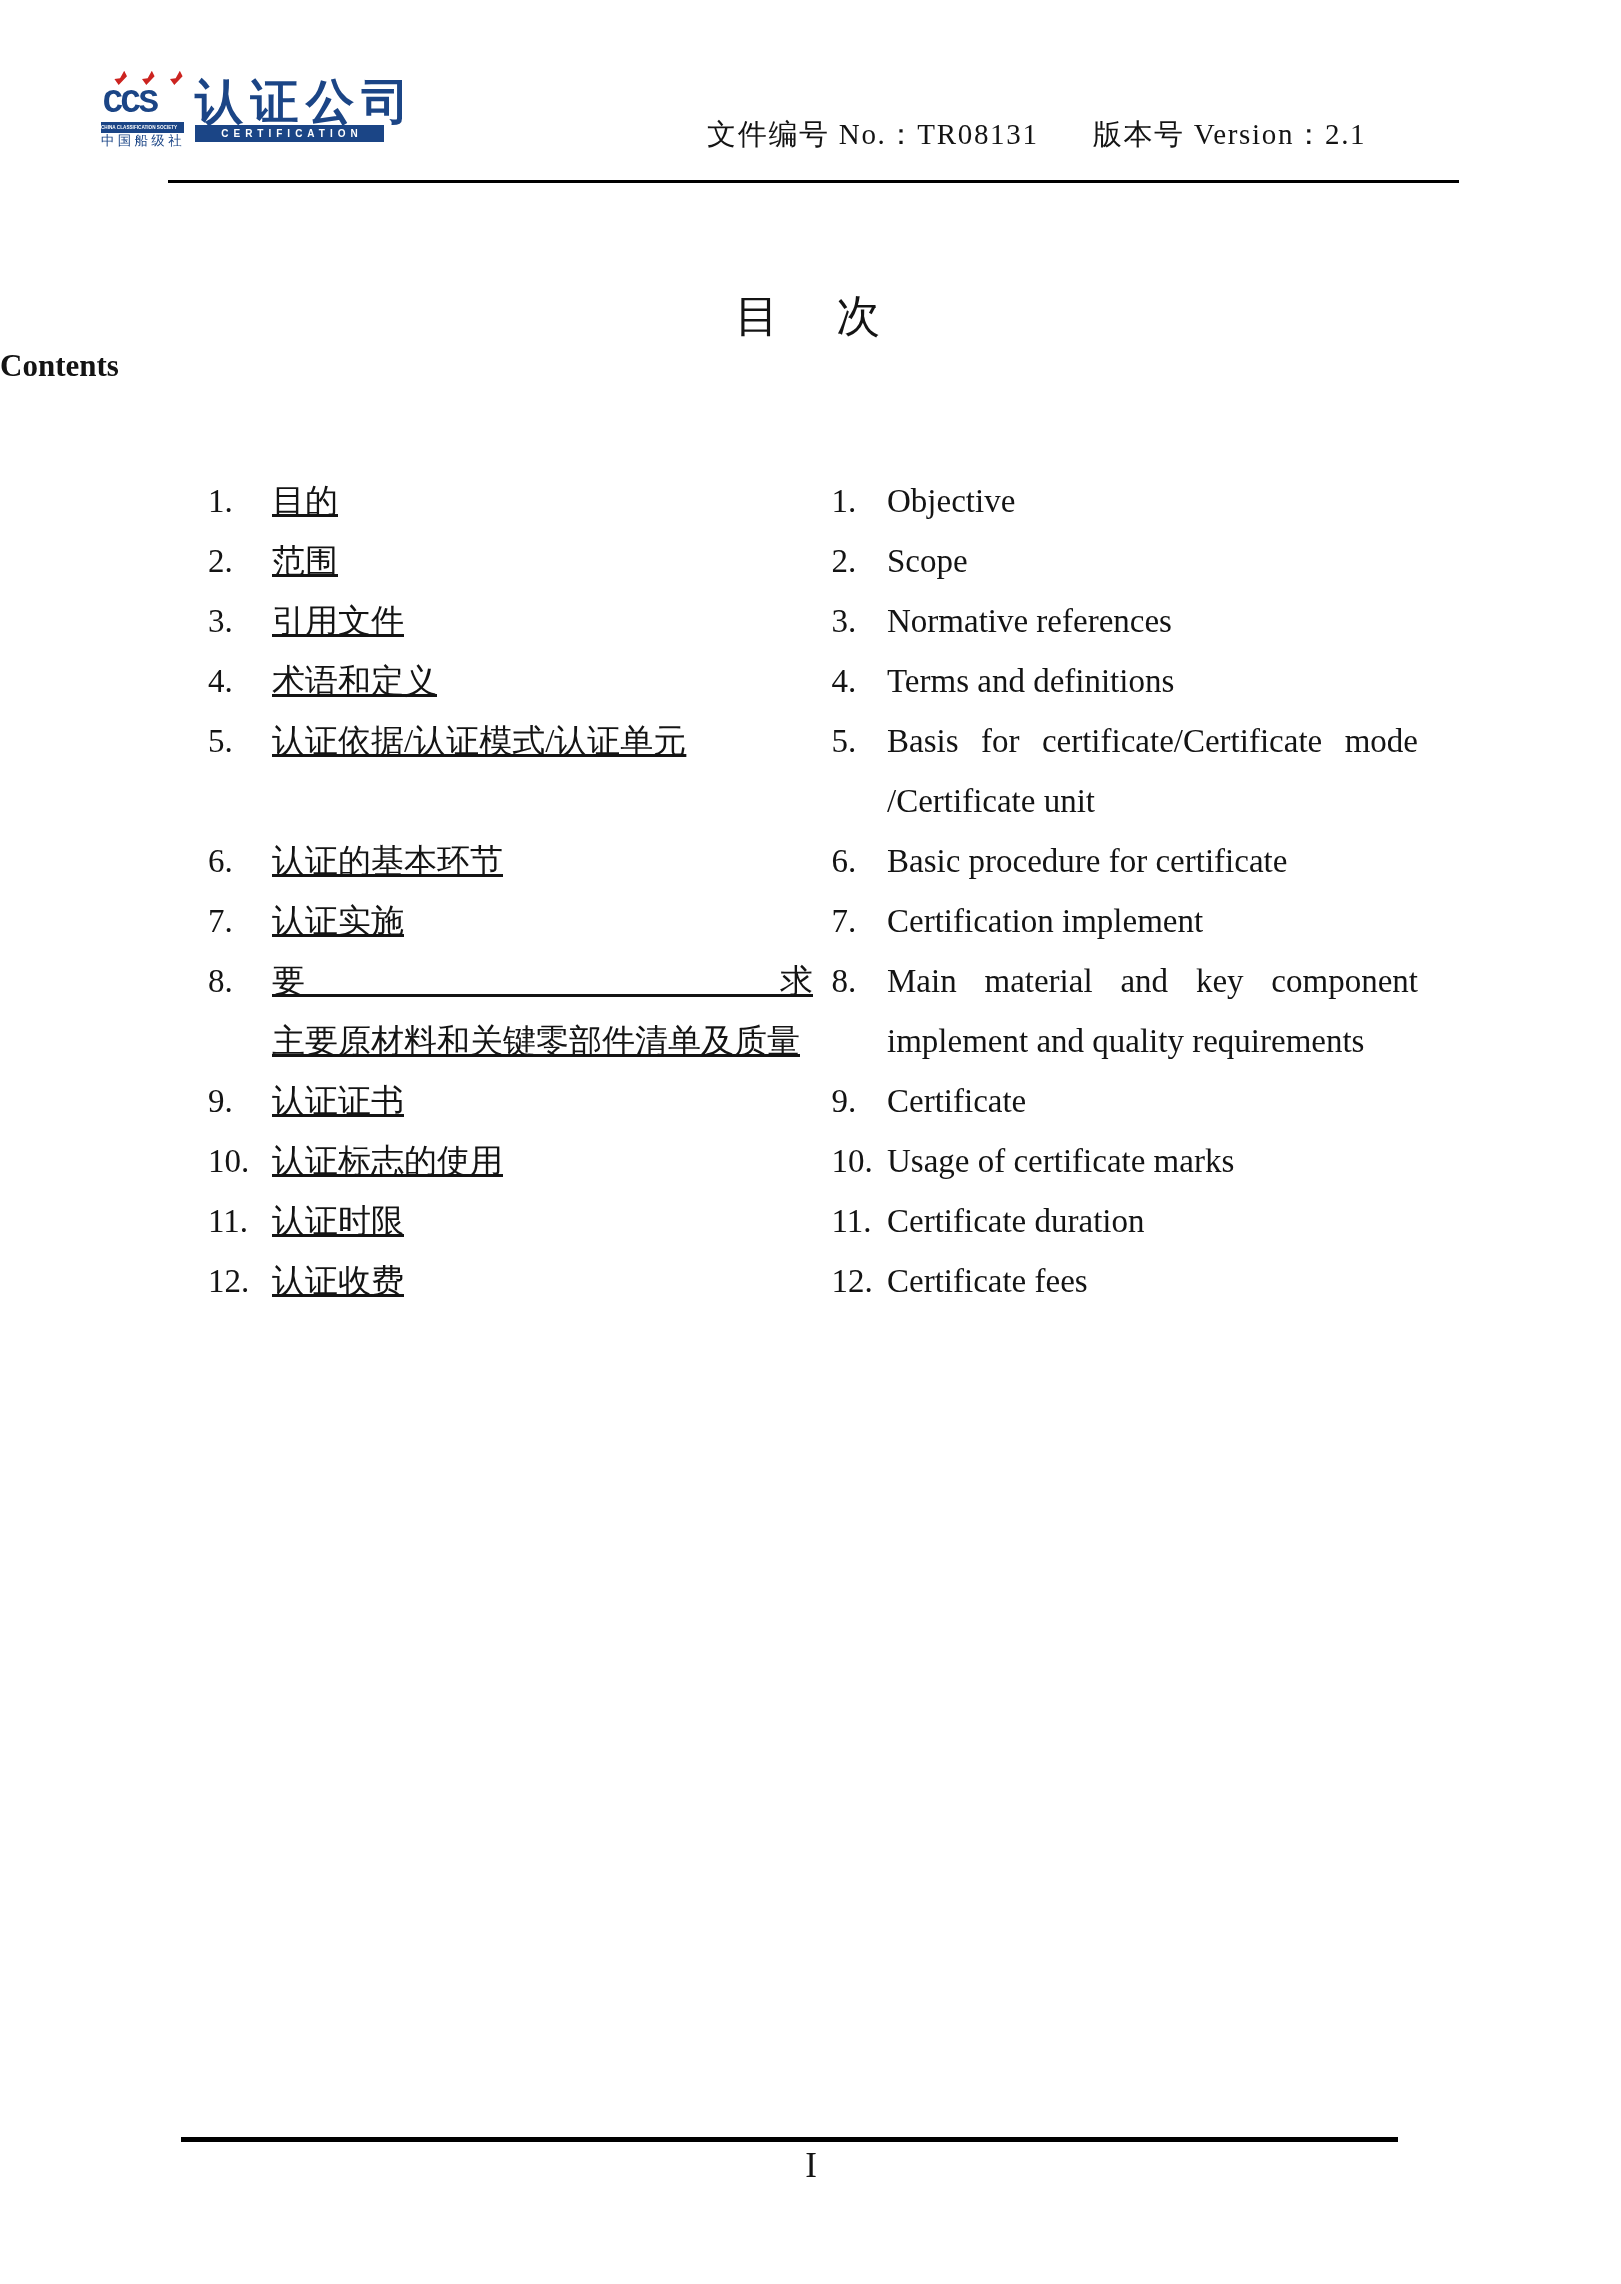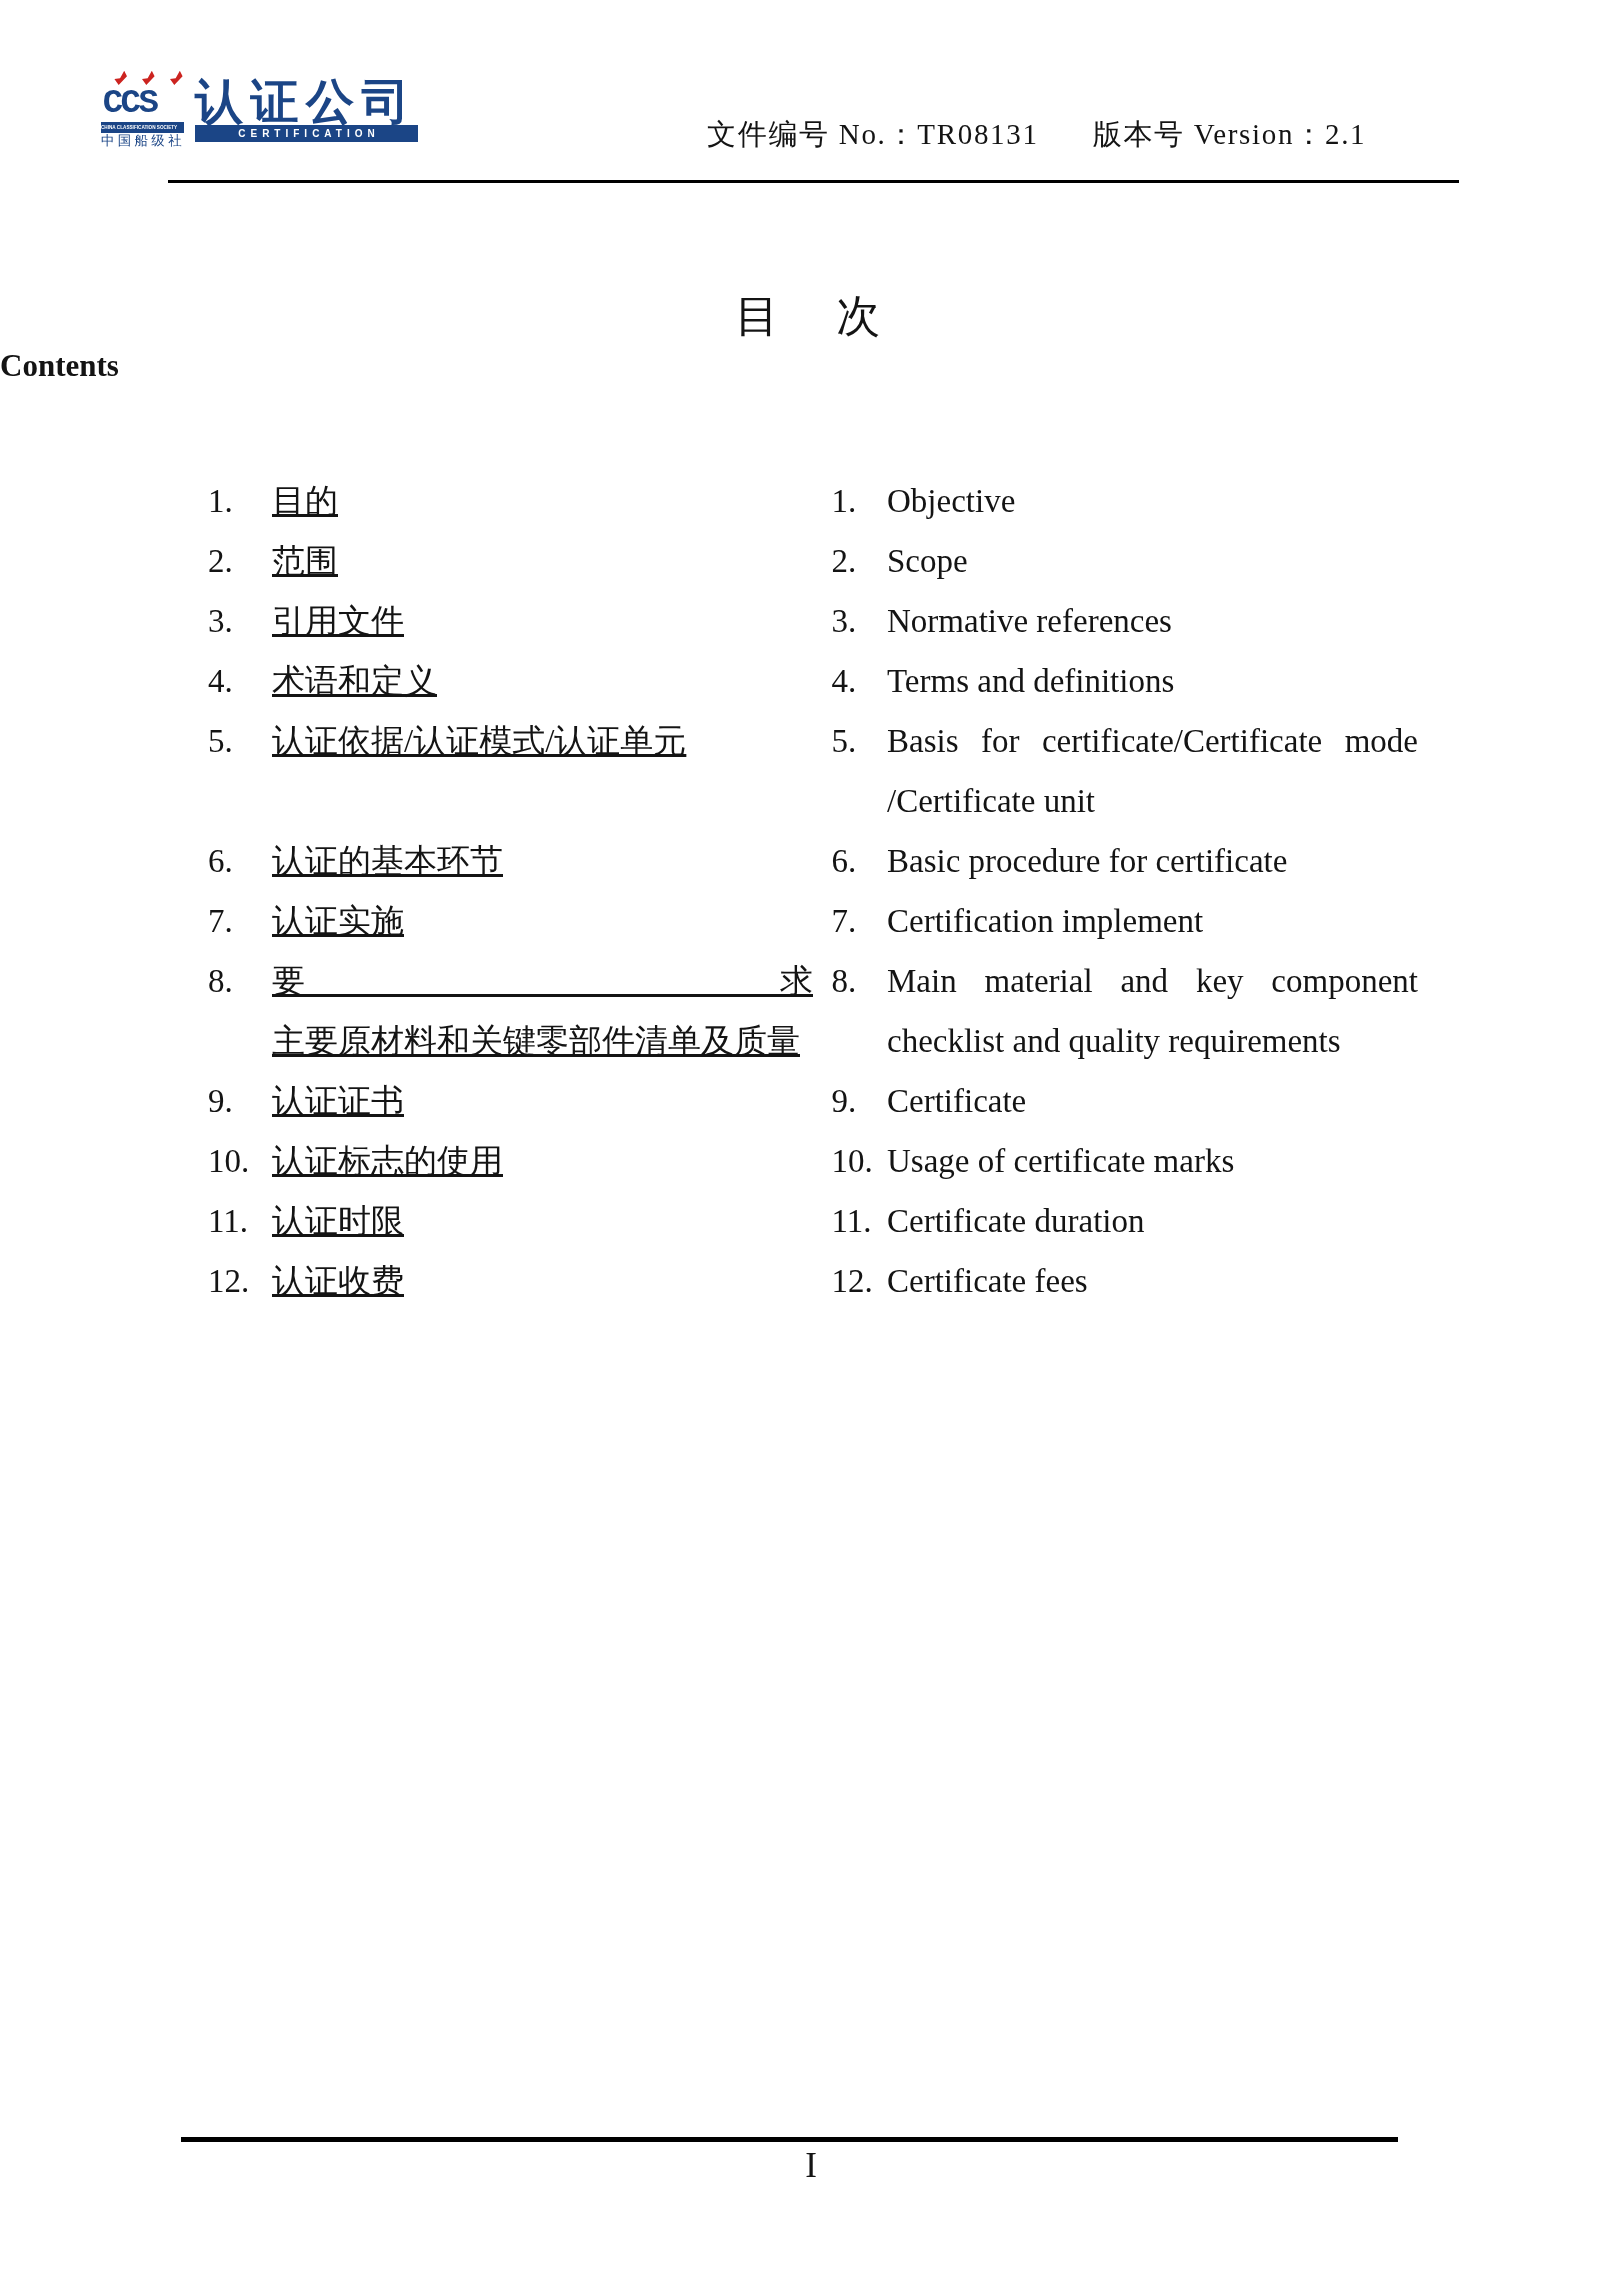--- a/index.html
+++ b/index.html
@@ -35,21 +35,21 @@
     font-weight:normal; color:var(--logo-blue,#1b4586);
     text-align:justify; text-align-last:justify; text-justify:inter-character;
     white-space:nowrap; letter-spacing:3.4px; overflow:hidden;
   }
   .company-cn {
     position:absolute; left:94px; top:11.7px; line-height:40px;
     font-family:"Liberation Sans",sans-serif; font-weight:bold; font-size:48px;
     letter-spacing:7.5px; color:var(--logo-blue,#1b4586); white-space:nowrap;
   }
   .cert-bar {
-    position:absolute; left:94px; top:55px; width:223px; height:17px;
+    position:absolute; left:94px; top:55px; width:189px; height:17px;
     background:var(--logo-blue,#1b4586); color:#fff;
     display:flex; align-items:center; justify-content:center;text-align:center;
   }
   .cert-bar span {
     font-family:"Liberation Sans",sans-serif; font-weight:bold; font-size:10px;
     letter-spacing:5px; white-space:nowrap; padding-left:5px;
   }
   .header-info {
     position:absolute; left:691px; top:112px; line-height:44px;
     font-size:29px; letter-spacing:1.7px; white-space:nowrap;margin-left:16px;
@@ -200,21 +200,21 @@
 
     <div class="toc-row">
       <div class="cell num-cell num-cn">8.</div>
       <div class="cell lines lines-cn">
           <div class="line">要求</div>
           <div class="line">主要原材料和关键零部件清单及质量</div>
         </div>
       <div class="cell num-cell num-en num-en-cell">8.</div>
       <div class="cell lines lines-en">
           <div class="line">Main material and key component</div>
-          <div class="line">checklist and quality requirements</div>
+          <div class="line">implement and quality requirements</div>
         </div>
     </div>
 
     <div class="toc-row">
       <div class="cell num-cell num-cn">9.</div>
       <div class="cell lines lines-cn">
           <div class="line">认证证书</div>
         </div>
       <div class="cell num-cell num-en num-en-cell">9.</div>
       <div class="cell lines lines-en">

